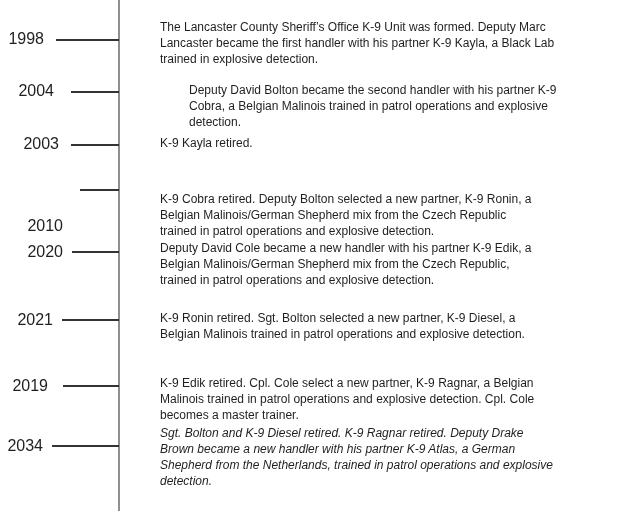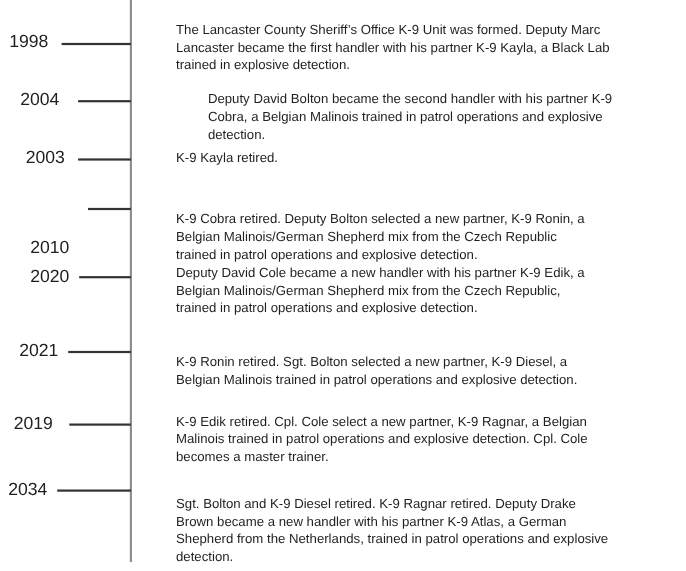--- a/index.html
+++ b/index.html
@@ -86,34 +86,34 @@
     <div class="year" style="top:243px; right:561px;">2020</div>
     <div class="tick" style="top:251.25px; left:72px; width:47px;"></div>
     <div class="desc" style="top:240px;">Deputy David Cole became a new handler with his partner K-9 Edik, a
 Belgian Malinois/German Shepherd mix from the Czech Republic,
 trained in patrol operations and explosive detection.</div>
   </div>
 
   <div>
     <div class="year" style="top:311px; right:571px;">2021</div>
     <div class="tick" style="top:319.25px; left:62px; width:57px;"></div>
-    <div class="desc" style="top:321px;">K-9 Ronin retired. Sgt. Bolton selected a new partner, K-9 Diesel, a
+    <div class="desc" style="top:310px;">K-9 Ronin retired. Sgt. Bolton selected a new partner, K-9 Diesel, a
 Belgian Malinois trained in patrol operations and explosive detection.</div>
   </div>
 
   <div>
     <div class="year" style="top:377px; right:576px;margin-left:40px;">2019</div>
     <div class="tick" style="top:385.25px; left:63px; width:56px;"></div>
     <div class="desc" style="top:375px;">K-9 Edik retired. Cpl. Cole select a new partner, K-9 Ragnar, a Belgian
 Malinois trained in patrol operations and explosive detection. Cpl. Cole
 becomes a master trainer.</div>
   </div>
 
   <div>
     <div class="year" style="top:437px; right:581px;">2034</div>
     <div class="tick" style="top:445.25px; left:52px; width:67px;"></div>
-    <div class="desc" style="top:450px;">Sgt. Bolton and K-9 Diesel retired. K-9 Ragnar retired. Deputy Drake
+    <div class="desc" style="top:425px;font-style:italic;">Sgt. Bolton and K-9 Diesel retired. K-9 Ragnar retired. Deputy Drake
 Brown became a new handler with his partner K-9 Atlas, a German
 Shepherd from the Netherlands, trained in patrol operations and explosive
 detection.</div>
   </div>
 
 </div>
 
 </body></html>

